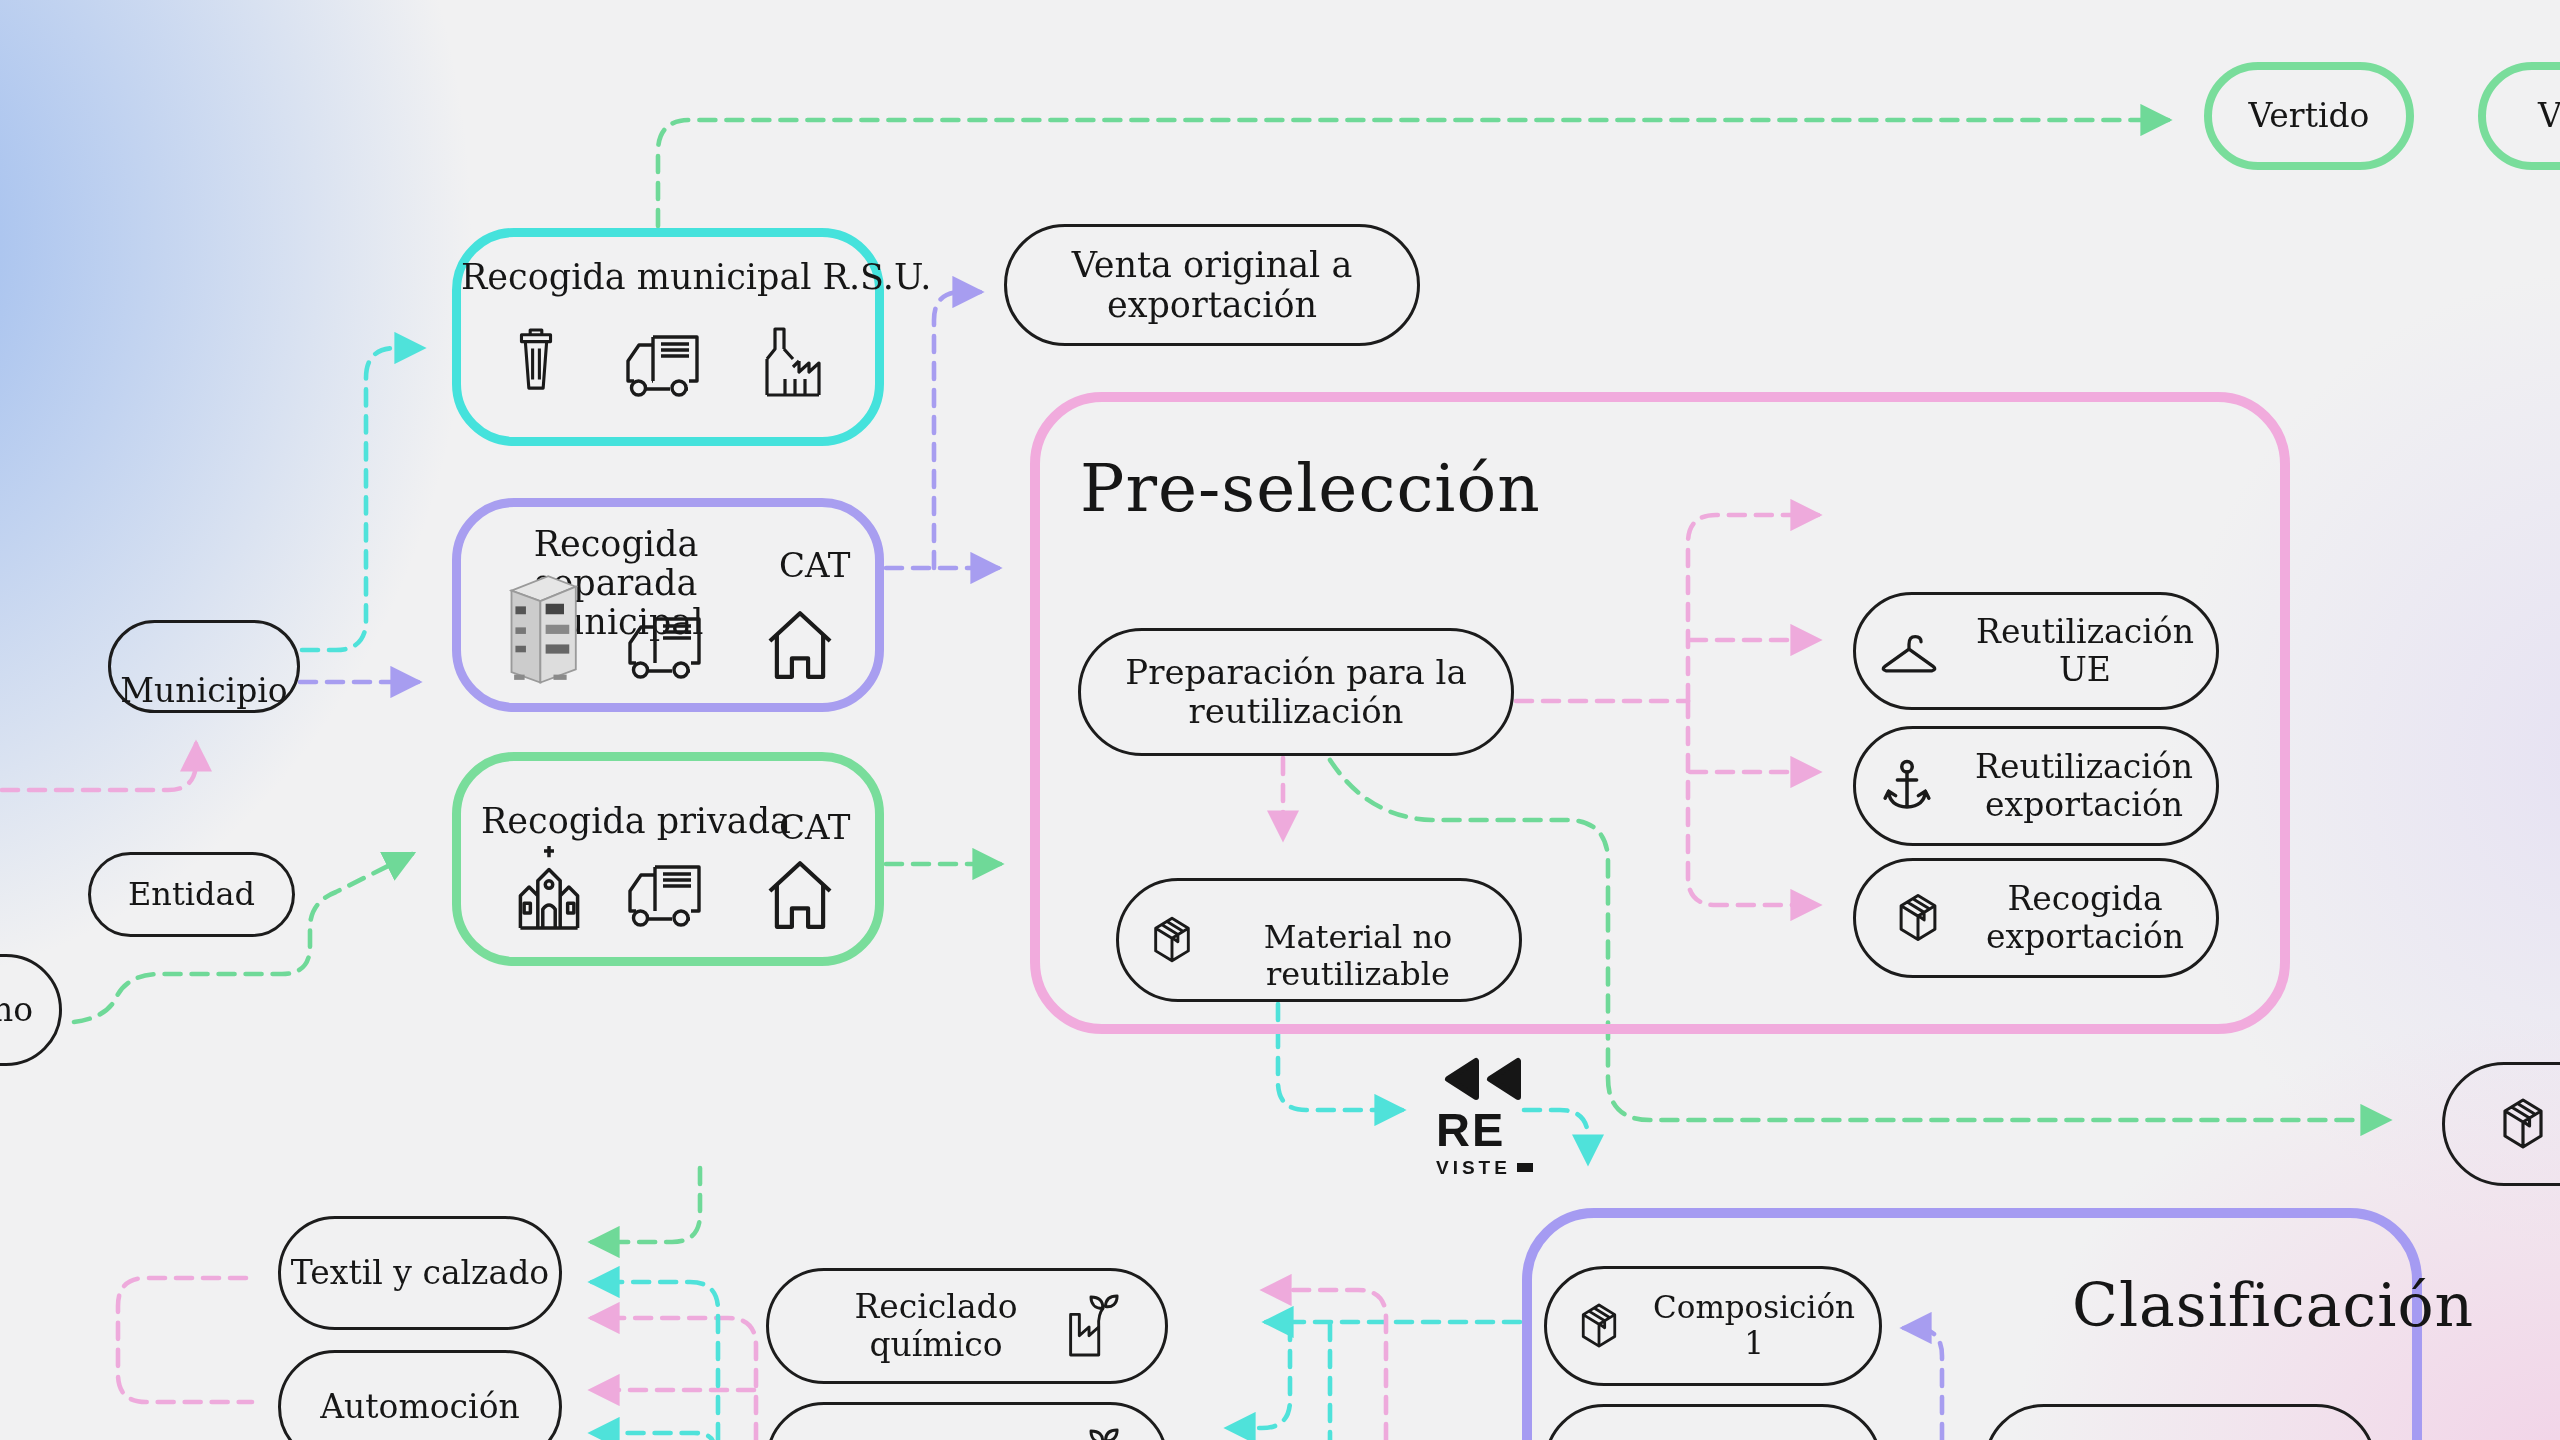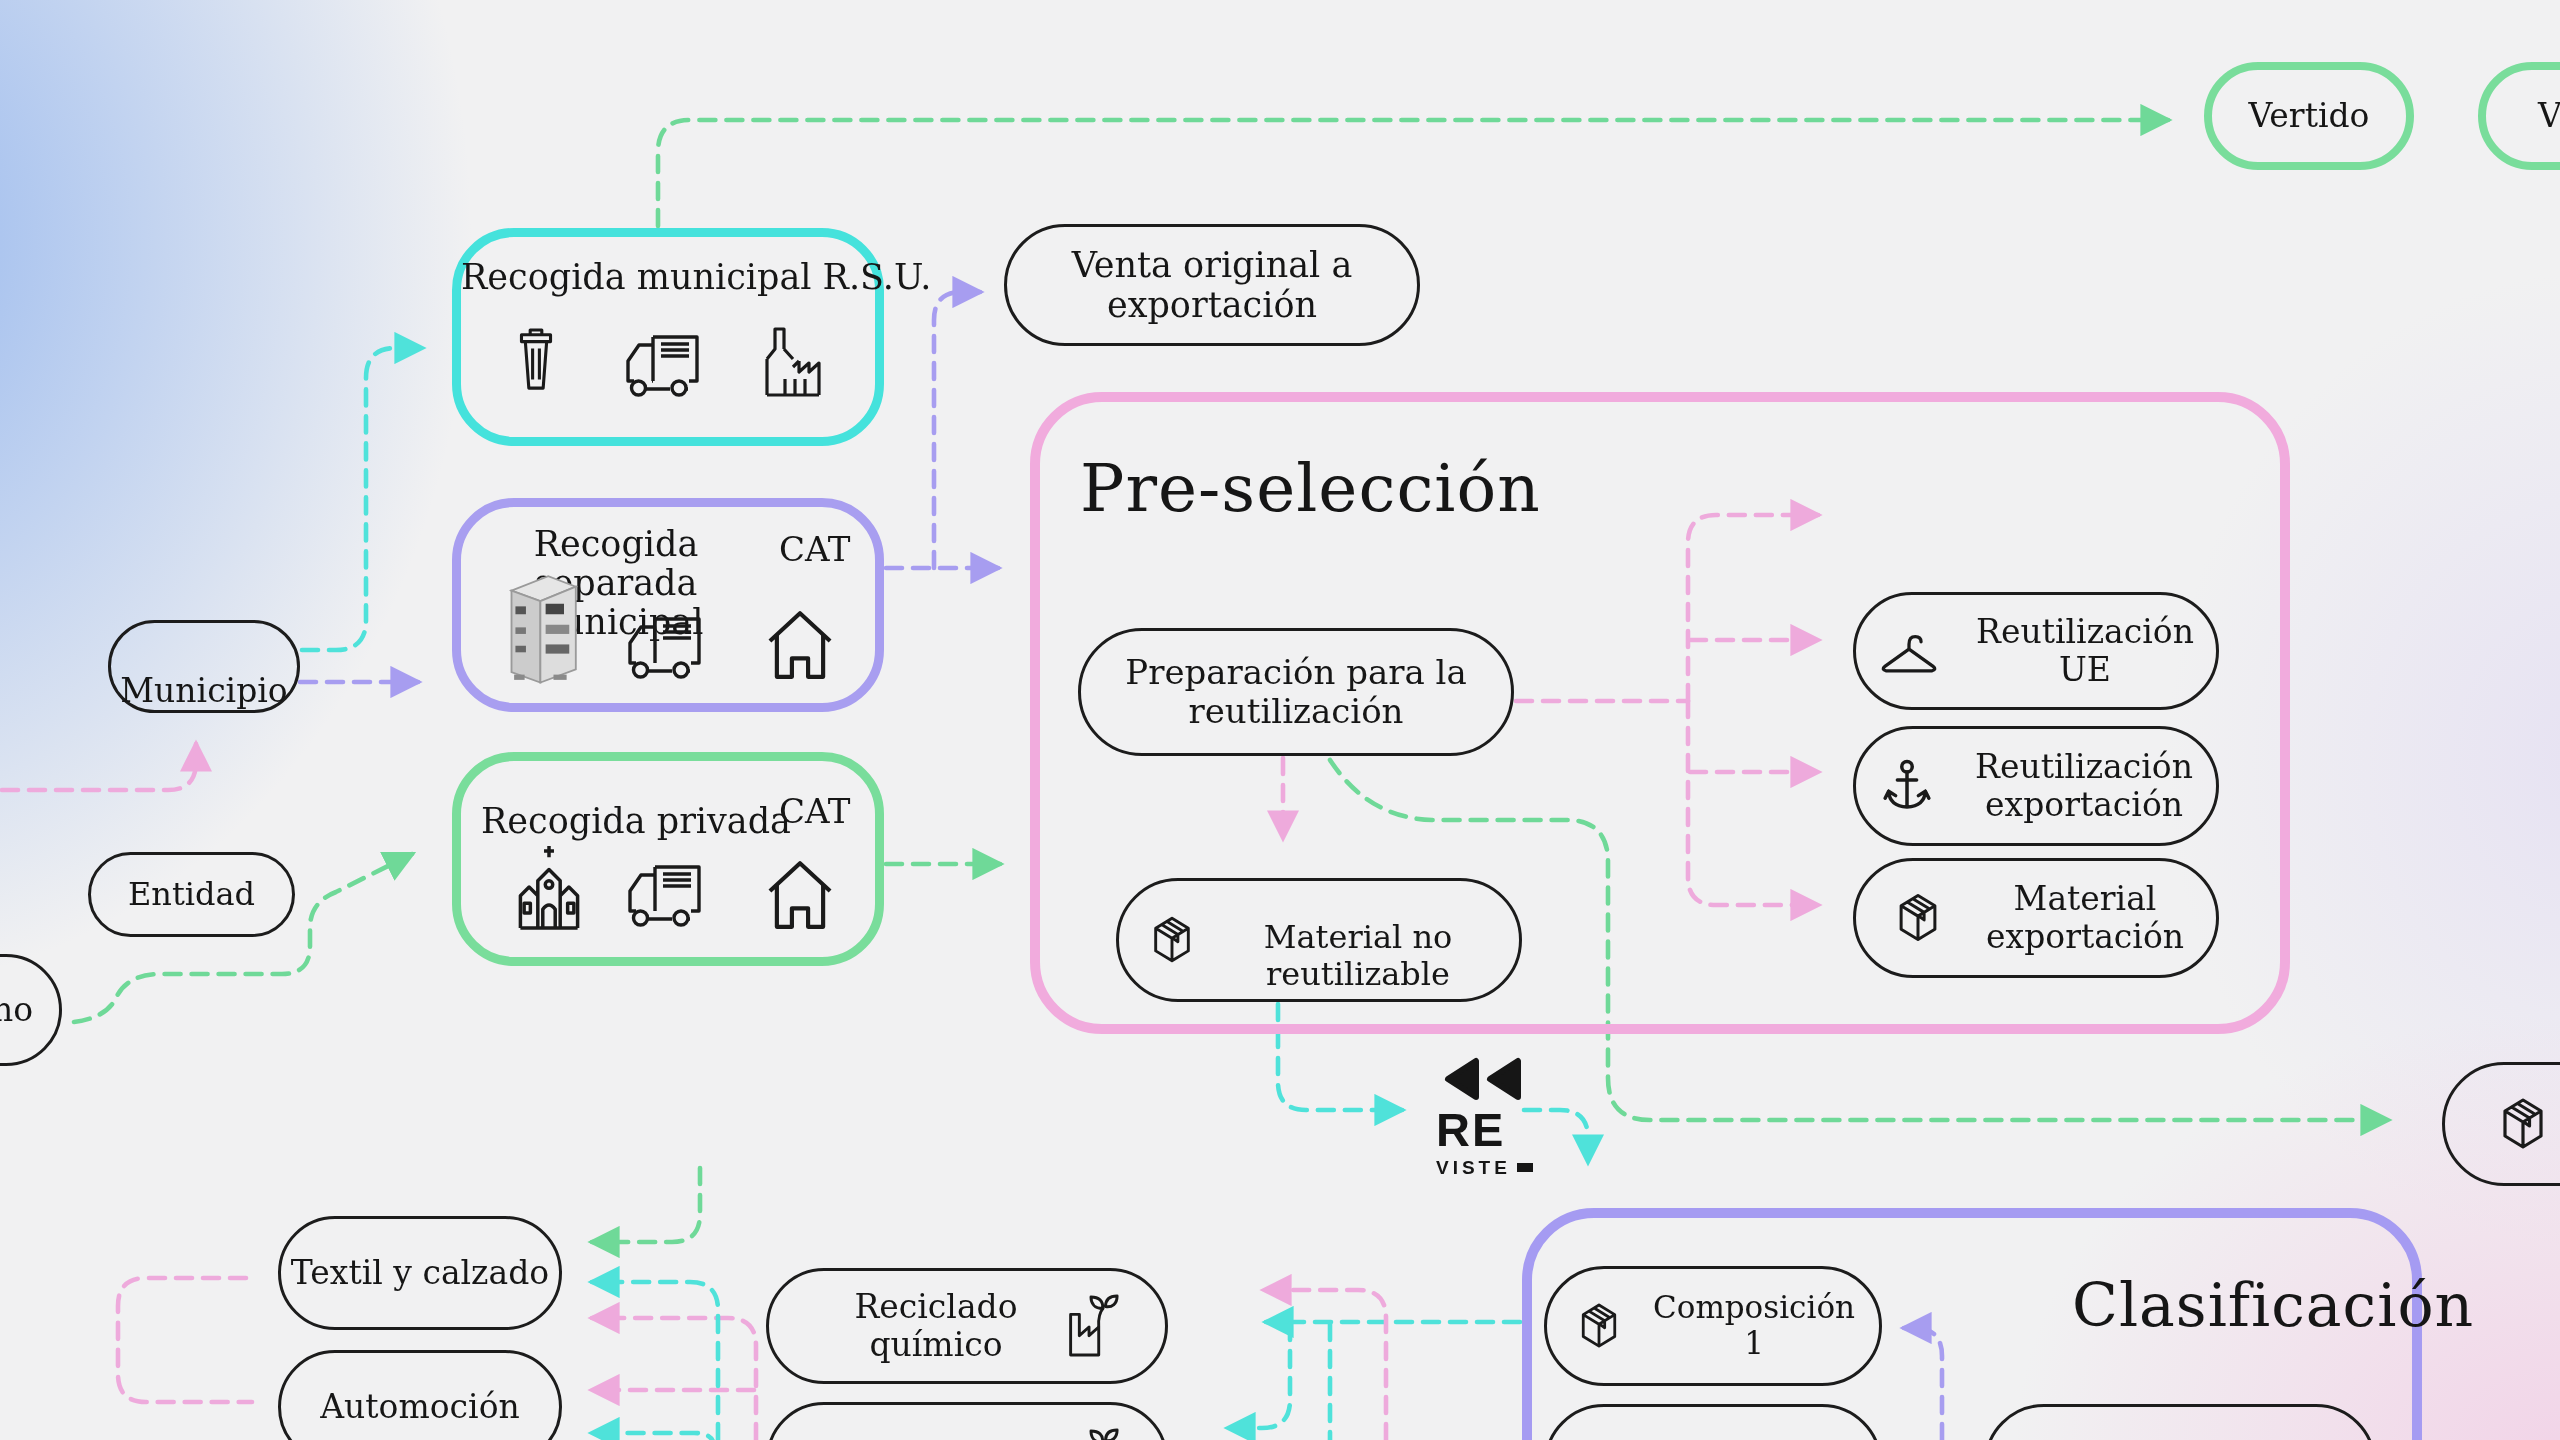--- a/index.html
+++ b/index.html
@@ -21,21 +21,21 @@
   .pill .txt{display:block;}
   .gbox{position:absolute;border-radius:66px;box-sizing:border-box;background:transparent;}
   .b-cyan{border:9px solid #45e2dc;}
   .b-purple{border:9px solid #a89ef0;}
   .b-green{border:9px solid #79dd9b;}
   .b-pink{border:10px solid #f1abdd;}
   .b-purple-big{border:10px solid #a59bf2;}
   .pb-green{border:8px solid #79dd9b;}
   .gtitle{position:absolute;font-size:35px;text-align:center;white-space:nowrap;}
   .bigtitle{position:absolute;font-size:66px;letter-spacing:1px;white-space:nowrap;}
-  .cat{position:absolute;font-size:34px;}
+  .cat{position:absolute;font-size:34px;margin-top:16px;}
   .icon{display:inline-block;}
   .icon svg{display:block;}
   .tworow .txt{font-size:33px;}
   .logo{position:absolute;width:110px;text-align:left;font-family:"Liberation Sans",sans-serif;color:#161616;}
   .logo .re{font-weight:700;font-size:47px;letter-spacing:2px;line-height:1;}
   .logo .viste{font-weight:700;font-size:19px;letter-spacing:4px;line-height:1;display:flex;align-items:center;gap:6px;margin-top:5px;}
   .logo .viste i{display:inline-block;width:16px;height:9px;background:#161616;}
 </style>
 </head>
 <body>
@@ -245,21 +245,21 @@
     </span>
   </div>
 
   <div class="pill tworow" style="left:1853px;top:858px;width:366px;height:120px;border-radius:60px;gap:38px;padding:0 34px;">
     <span class="icon">
       <svg width="60" height="60" viewBox="0 0 64 64" fill="none" stroke="#1a1a1a" stroke-width="3.2" stroke-linejoin="round">
         <path d="M32 8 L14 19v25l18 11 18-11V19Z M14 19l18 11 18-11 M32 30v25 M20.5 15l18 11v8l-5-3.5 M26.5 11.5l18 11"></path>
       </svg>
     </span>
     <span class="txt">
-      <span>Material</span><br>
+      <span>Recogida</span><br>
       <span>exportación</span>
     </span>
   </div>
 
   <div class="pill" style="left:278px;top:1216px;width:284px;height:114px;border-radius:57px;">
     <span class="txt">Textil y calzado</span>
   </div>
 
   <div class="pill" style="left:278px;top:1350px;width:284px;height:114px;border-radius:57px;">
     <span class="txt">Automoción</span>

